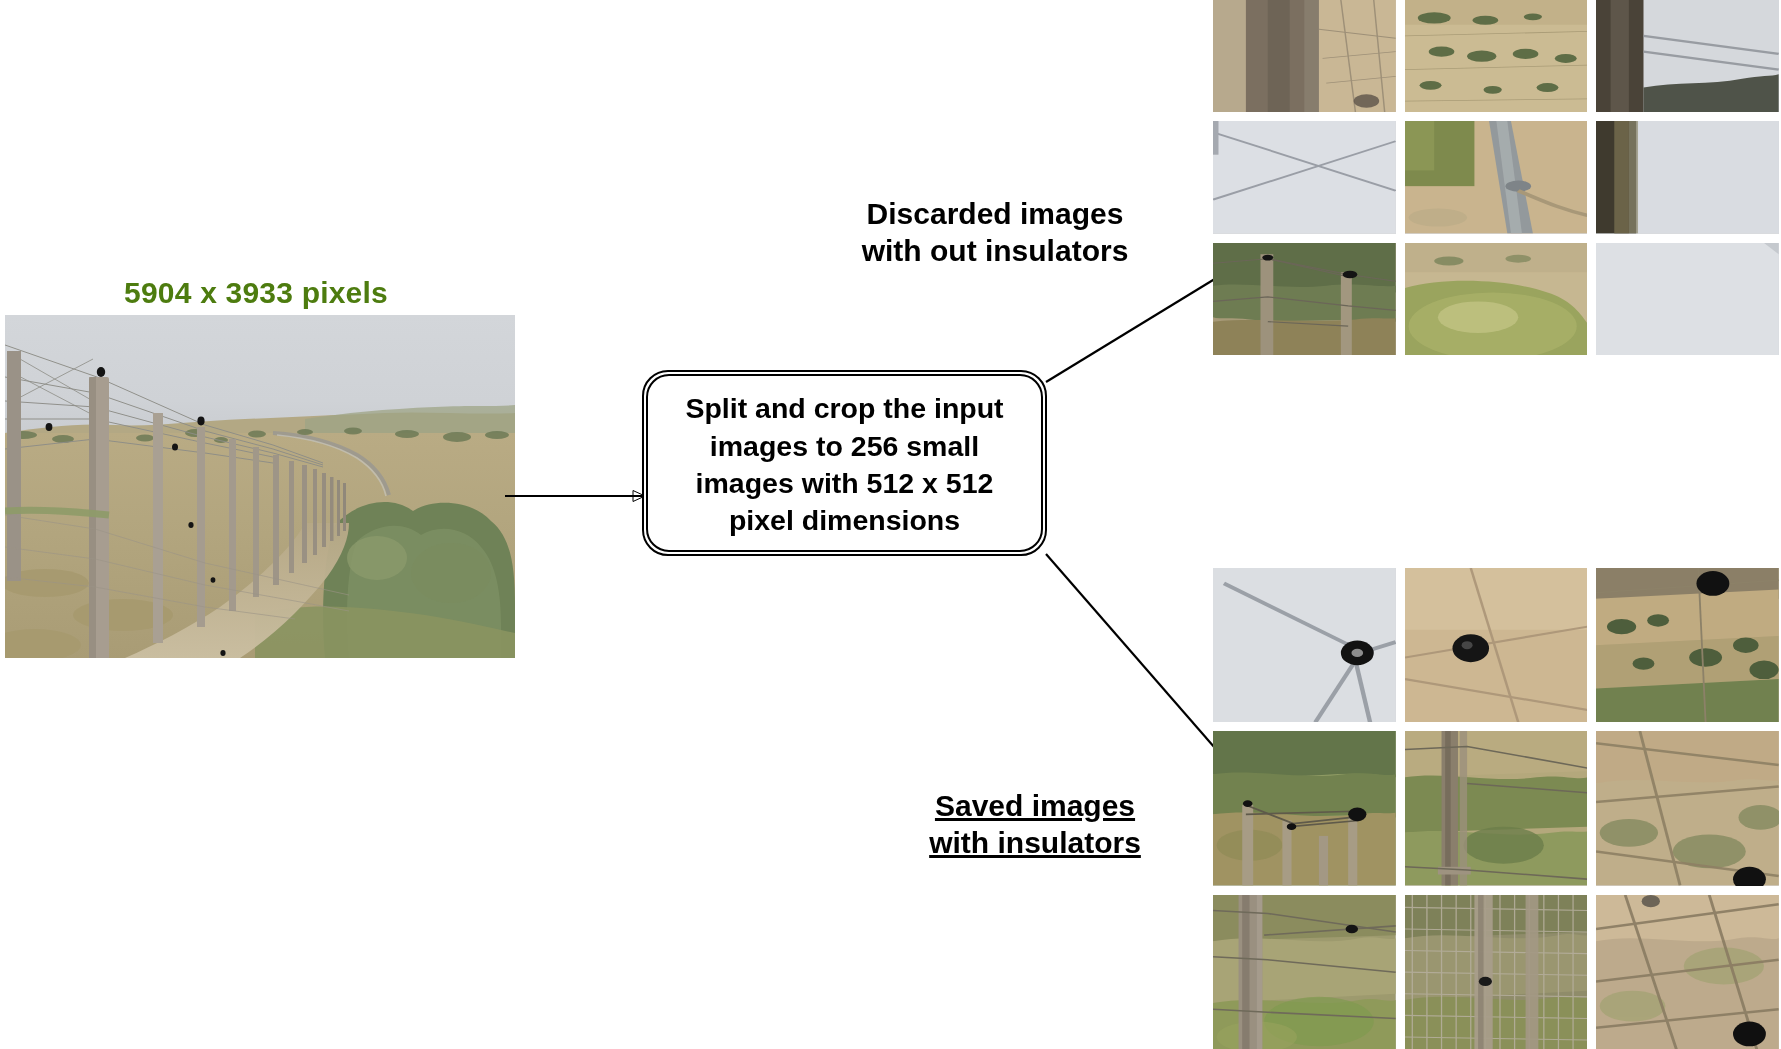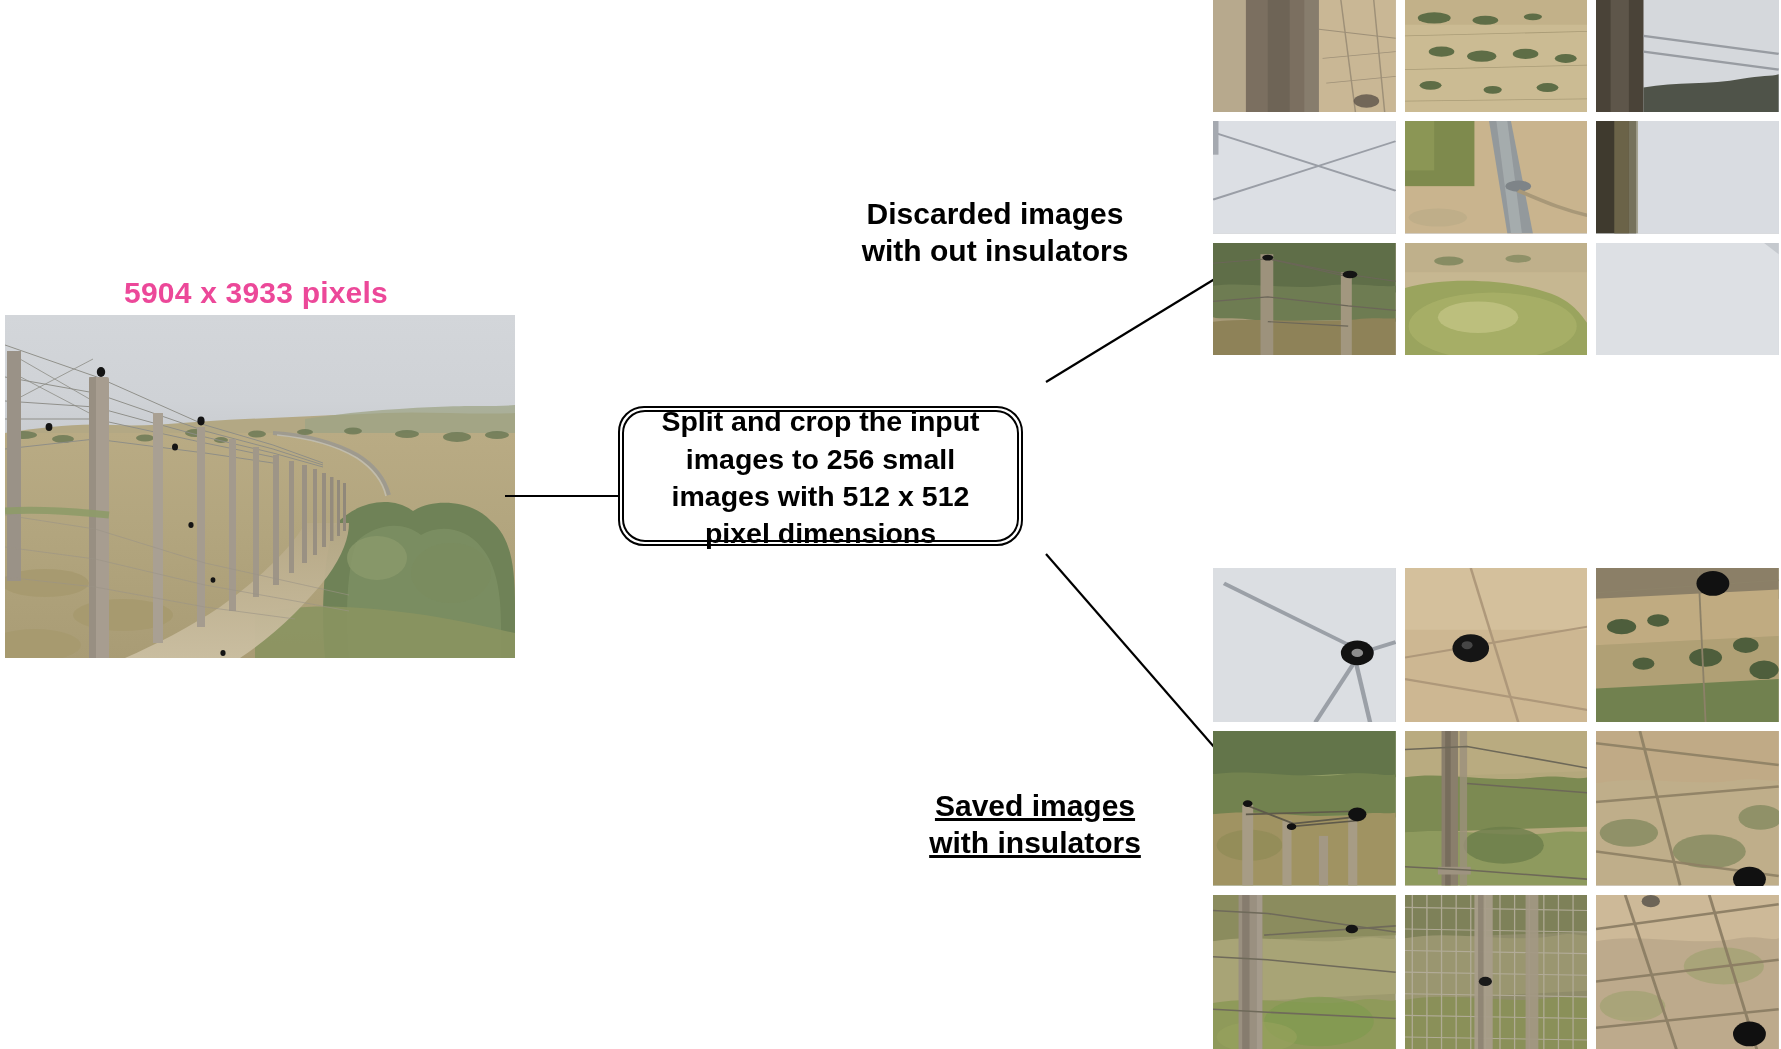--- a/index.html
+++ b/index.html
@@ -7,32 +7,32 @@
     width: 1781px; height: 1049px;
     background: #ffffff;
     font-family: "Liberation Sans", sans-serif;
     overflow: hidden;
   }
   #canvas { position: relative; width: 1781px; height: 1049px; background: #fff; }
 
   
   #source-caption {
     position: absolute; left: 0px; top: 276px; width: 512px;
-    text-align: center; font-size: 30px; font-weight: bold; color: #ec4899;
+    text-align: center; font-size: 30px; font-weight: bold; color: #4d7c0f;
     letter-spacing: 0.2px;
   }
   #source-photo {
     position: absolute; left: 5px; top: 315px; width: 510px; height: 343px;
     overflow: hidden;
   }
   #source-photo svg { display: block; width: 100%; height: 100%; }
 
   
   #process-box {
-    position: absolute; left: 618px; top: 370px; width: 405px; height: 140px; margin-top: 36px;
+    position: absolute; left: 642px; top: 370px; width: 405px; height: 186px;
   }
   #process-box .outer {
     position: absolute; inset: 0;
     border: 2px solid #000; border-radius: 26px; background: #fff;
   }
   #process-box .inner {
     position: absolute; left: 4px; top: 4px; right: 4px; bottom: 4px;
     border: 2px solid #000; border-radius: 23px; background: #fff;
   }
   #process-text {

